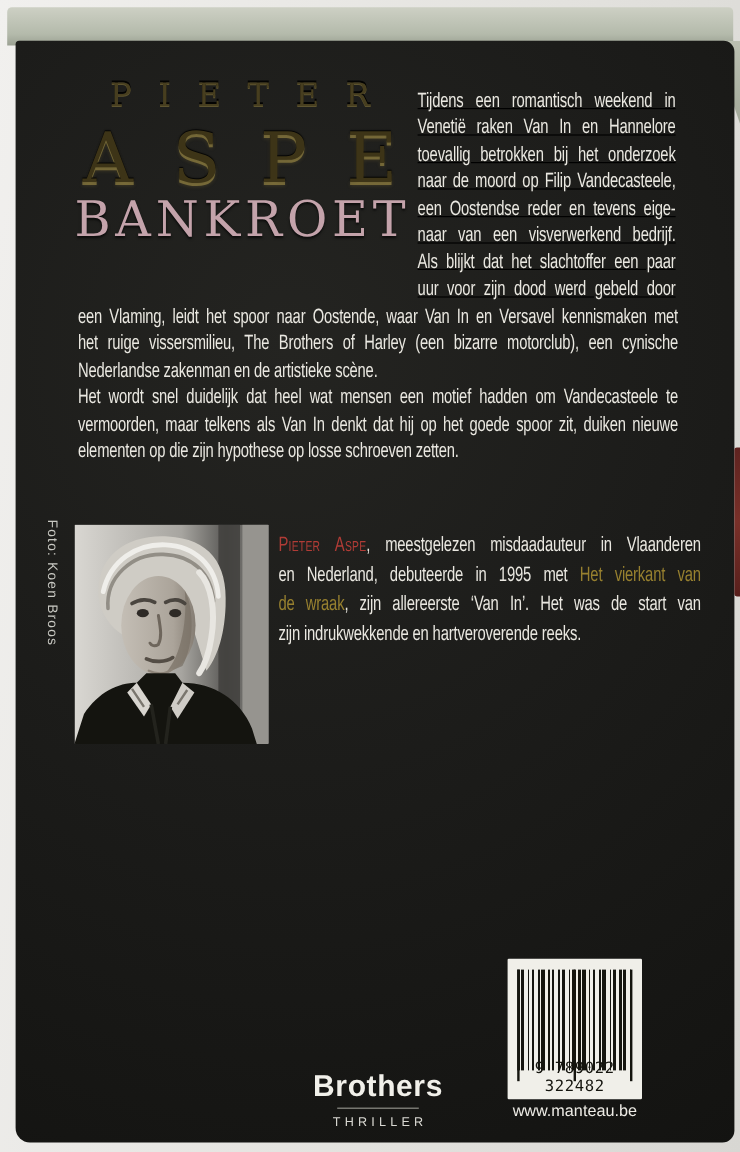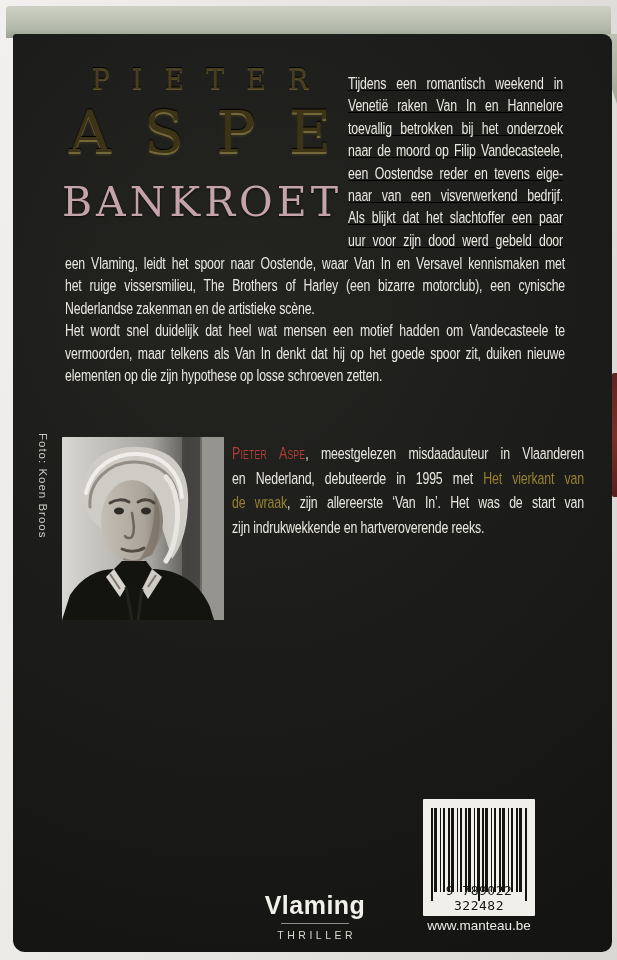--- a/index.html
+++ b/index.html
@@ -37,21 +37,21 @@
     font-size:27px;line-height:36px;letter-spacing:22px;margin-right:-22px;
     color:#473e1f;
     text-shadow:0 -1px 0 rgba(0,0,0,.9),0 1px 0 rgba(168,148,72,.45);
   }
   .author-main{
     font-size:58px;line-height:62px;letter-spacing:33px;margin-right:-33px;margin-top:3px;
     color:#3d3417;
     text-shadow:0 -1px 1px rgba(0,0,0,.95),0 2px 0 rgba(172,152,74,.55),0 3px 3px rgba(140,120,55,.25);
   }
   .book-title{
-    margin-top:19px;font-size:41px;line-height:40px;letter-spacing:4px;margin-right:-4px;
+    font-size:41px;line-height:40px;letter-spacing:4px;margin-right:-4px;
     color:var(--title_pink,#c4a3ab);
     text-shadow:0 1px 2px rgba(0,0,0,.7);
   }
   
   .cond{transform-origin:0 0;}
   .syn-col-inner{width:300px;transform:scaleX(0.7167);}
   .syn-body-inner{width:700px;transform:scaleX(0.7143);}
   .bio-inner{width:490px;transform:scaleX(0.7184);}
   .tline{font-size:17.2px;line-height:22.4px;color:#eae8e1;letter-spacing:-0.2px;}
   .bline{font-size:17.2px;line-height:24.6px;color:#e9e7e0;letter-spacing:-0.2px;}
@@ -186,21 +186,21 @@
 
     <div class="barcode-box">
       <div class="bars"></div>
       <div class="guard g1"></div>
       <div class="guard g2"></div>
       <div class="guard g3"></div>
       <div class="barcode-number">9 789022 322482</div>
     </div>
 
     <div class="publisher">
-      <div class="pub-name">Vlaming</div>
+      <div class="pub-name">Brothers</div>
       <div class="pub-rule"></div>
       <div class="pub-imprint">THRILLER</div>
     </div>
 
     <div class="website">www.manteau.be</div>
 
   </div>
 
   <div class="spine-sliver"></div>
 

